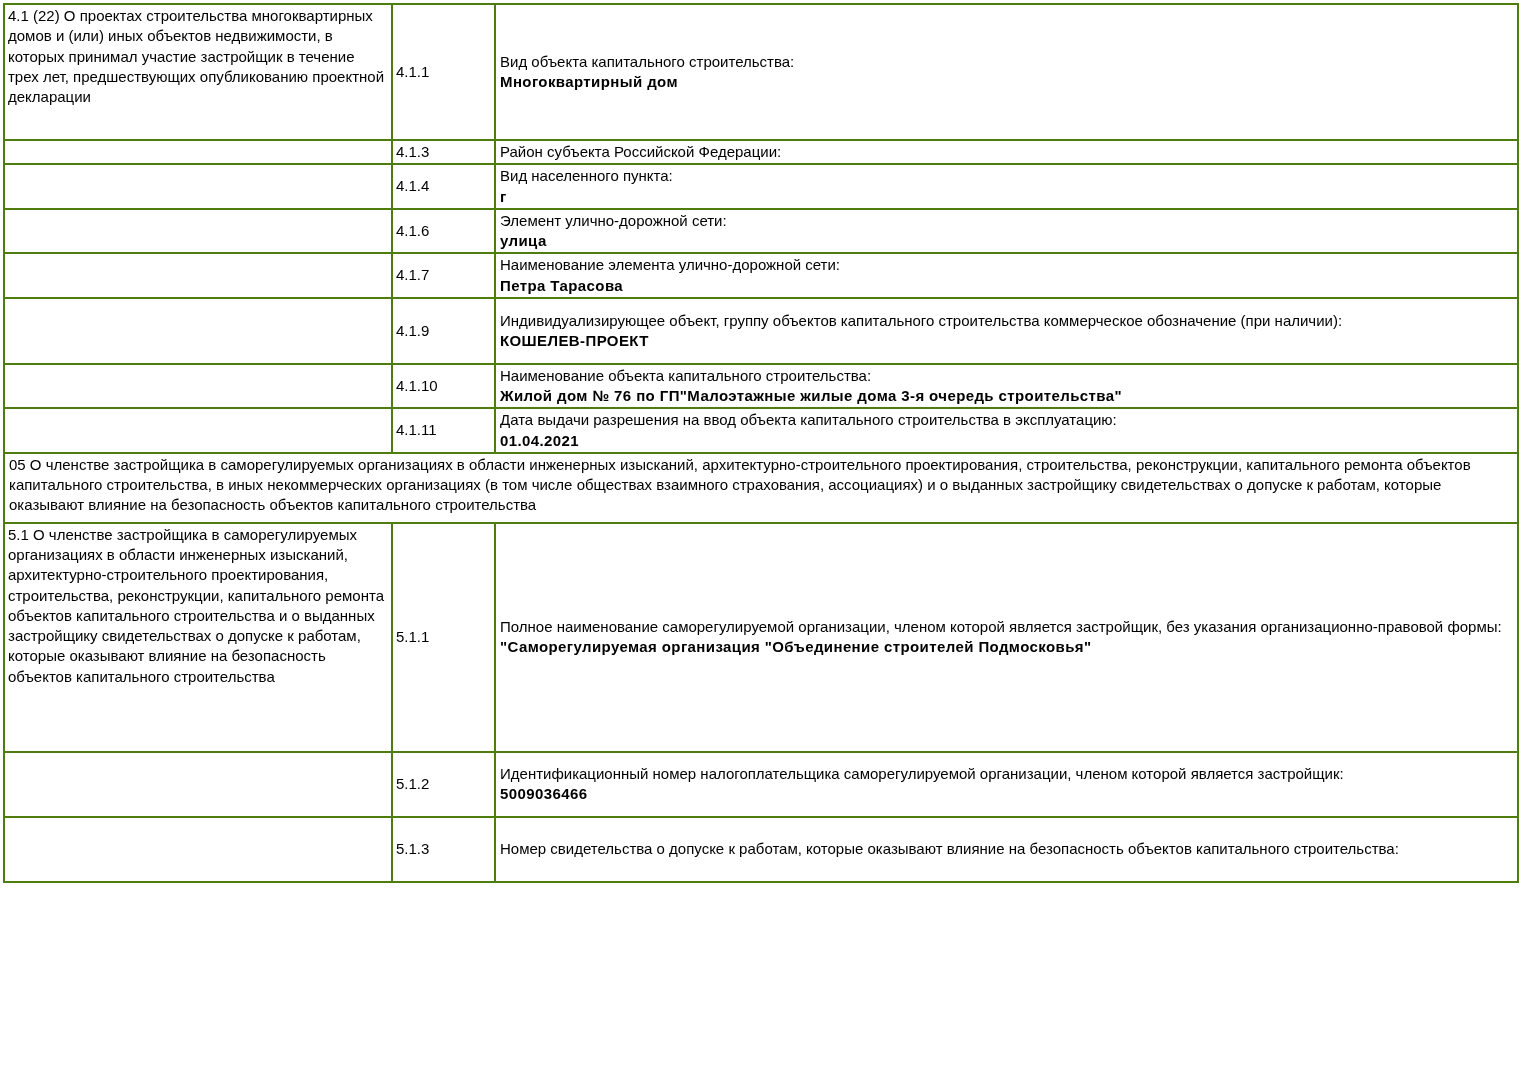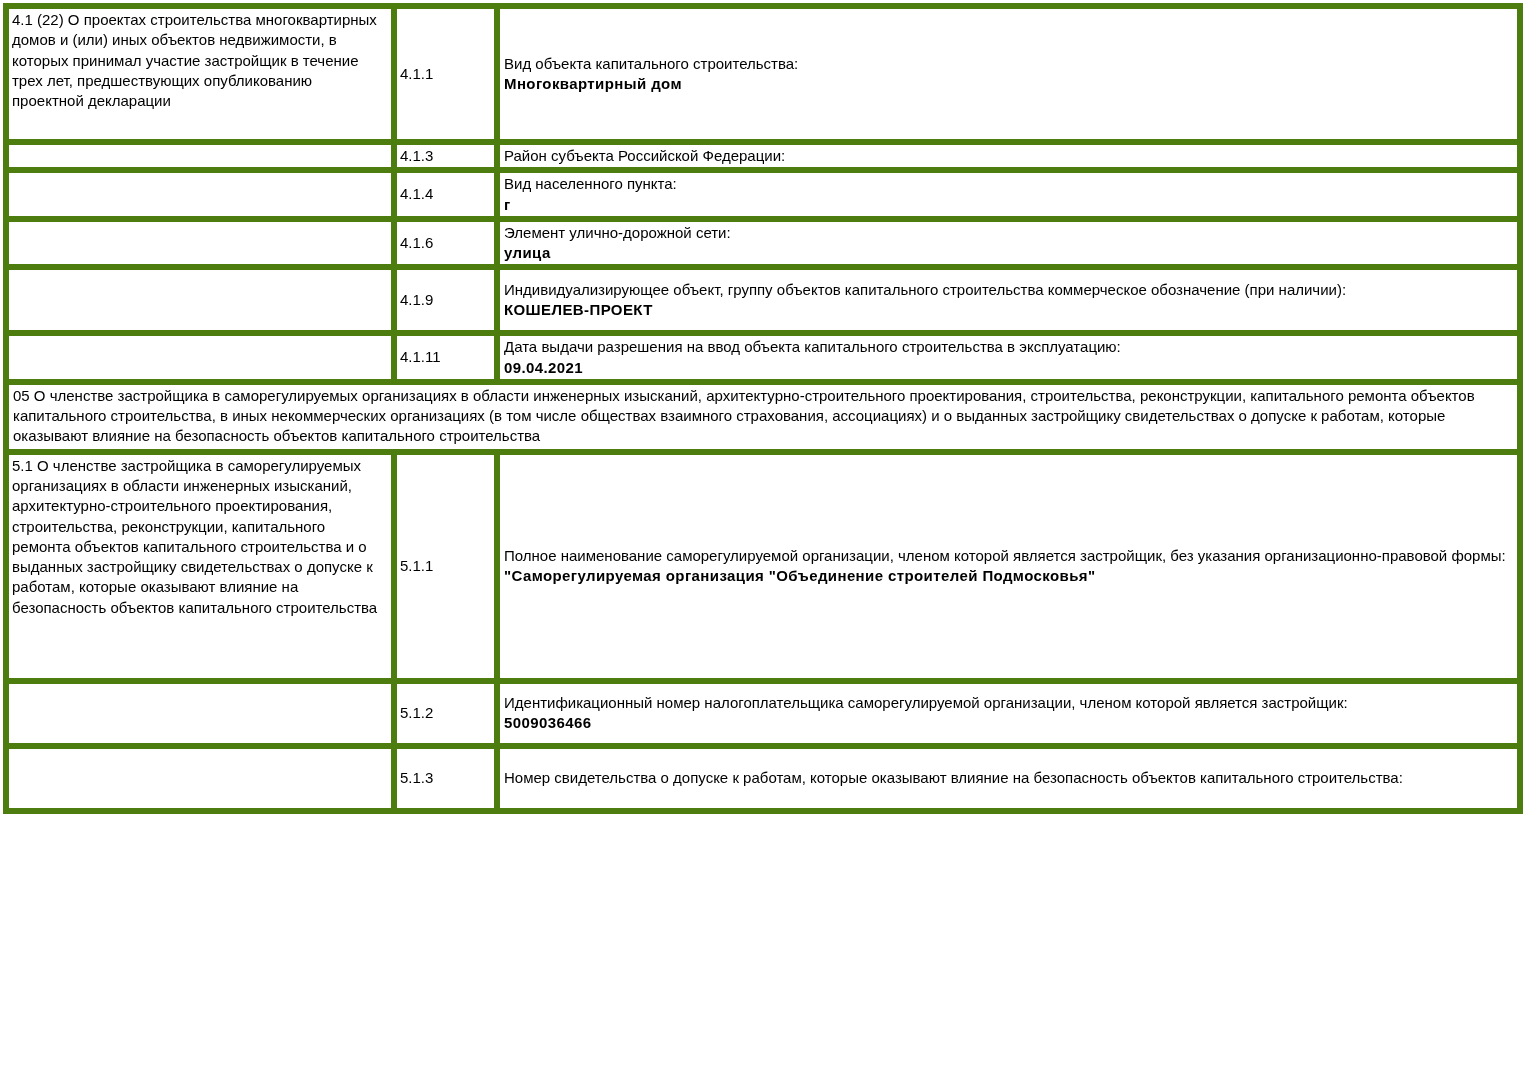--- a/index.html
+++ b/index.html
@@ -14,21 +14,21 @@
     font-size: 15px;
     color: #000000;
   }
   .page { padding: 3px 0 0 3px; }
   table.decl {
     border-collapse: collapse;
     table-layout: fixed;
     width: 1514px;
   }
   td {
-    border: 6px solid #4d7c0f;
+    border: 2px solid #4d7c0f;
     padding: 1px 4px;
     line-height: 1.35;
     vertical-align: middle;
     overflow: hidden;
     word-wrap: break-word;
     margin-top: 44px;
   }
   td.c-left  { vertical-align: top; padding: 1px 3px; }
   td.c-code  { vertical-align: middle; padding: 1px 3px; }
   td.c-content { vertical-align: middle; }
@@ -85,38 +85,54 @@
 
   <tr>
     <td class="c-left"></td>
     <td class="c-code">4.1.6</td>
     <td class="c-content">
       <div>Элемент улично-дорожной сети:</div>
       <div><span class="bold">улица</span></div>
     </td>
   </tr>
 
+  <tr>
+    <td class="c-left"></td>
+    <td class="c-code">4.1.7</td>
+    <td class="c-content">
+      <div>Наименование элемента улично-дорожной сети:</div>
+      <div><span class="bold">Петра Тарасова</span></div>
+    </td>
+  </tr>
 
 
   <tr class="h66">
     <td class="c-left"></td>
     <td class="c-code">4.1.9</td>
     <td class="c-content">
       <div>Индивидуализирующее объект, группу объектов капитального строительства коммерческое обозначение (при наличии):</div>
       <div><span class="bold">КОШЕЛЕВ-ПРОЕКТ</span></div>
     </td>
   </tr>
 
+  <tr>
+    <td class="c-left"></td>
+    <td class="c-code">4.1.10</td>
+    <td class="c-content">
+      <div>Наименование объекта капитального строительства:</div>
+      <div><span class="bold">Жилой дом № 76 по ГП"Малоэтажные жилые дома 3-я очередь строительства"</span></div>
+    </td>
+  </tr>
 
   <tr>
     <td class="c-left"></td>
     <td class="c-code">4.1.11</td>
     <td class="c-content">
       <div>Дата выдачи разрешения на ввод объекта капитального строительства в эксплуатацию:</div>
-      <div><span class="bold">09.04.2021</span></div>
+      <div><span class="bold">01.04.2021</span></div>
     </td>
   </tr>
 
 
 
   <tr class="h70">
     <td class="c-section" colspan="3">05 О членстве застройщика в саморегулируемых организациях в области инженерных изысканий, архитектурно-строительного проектирования, строительства, реконструкции, капитального ремонта объектов капитального строительства, в иных некоммерческих организациях (в том числе обществах взаимного страхования, ассоциациях) и о выданных застройщику свидетельствах о допуске к работам, которые оказывают влияние на безопасность объектов капитального строительства</td>
   </tr>
 
   <tr class="h229">

